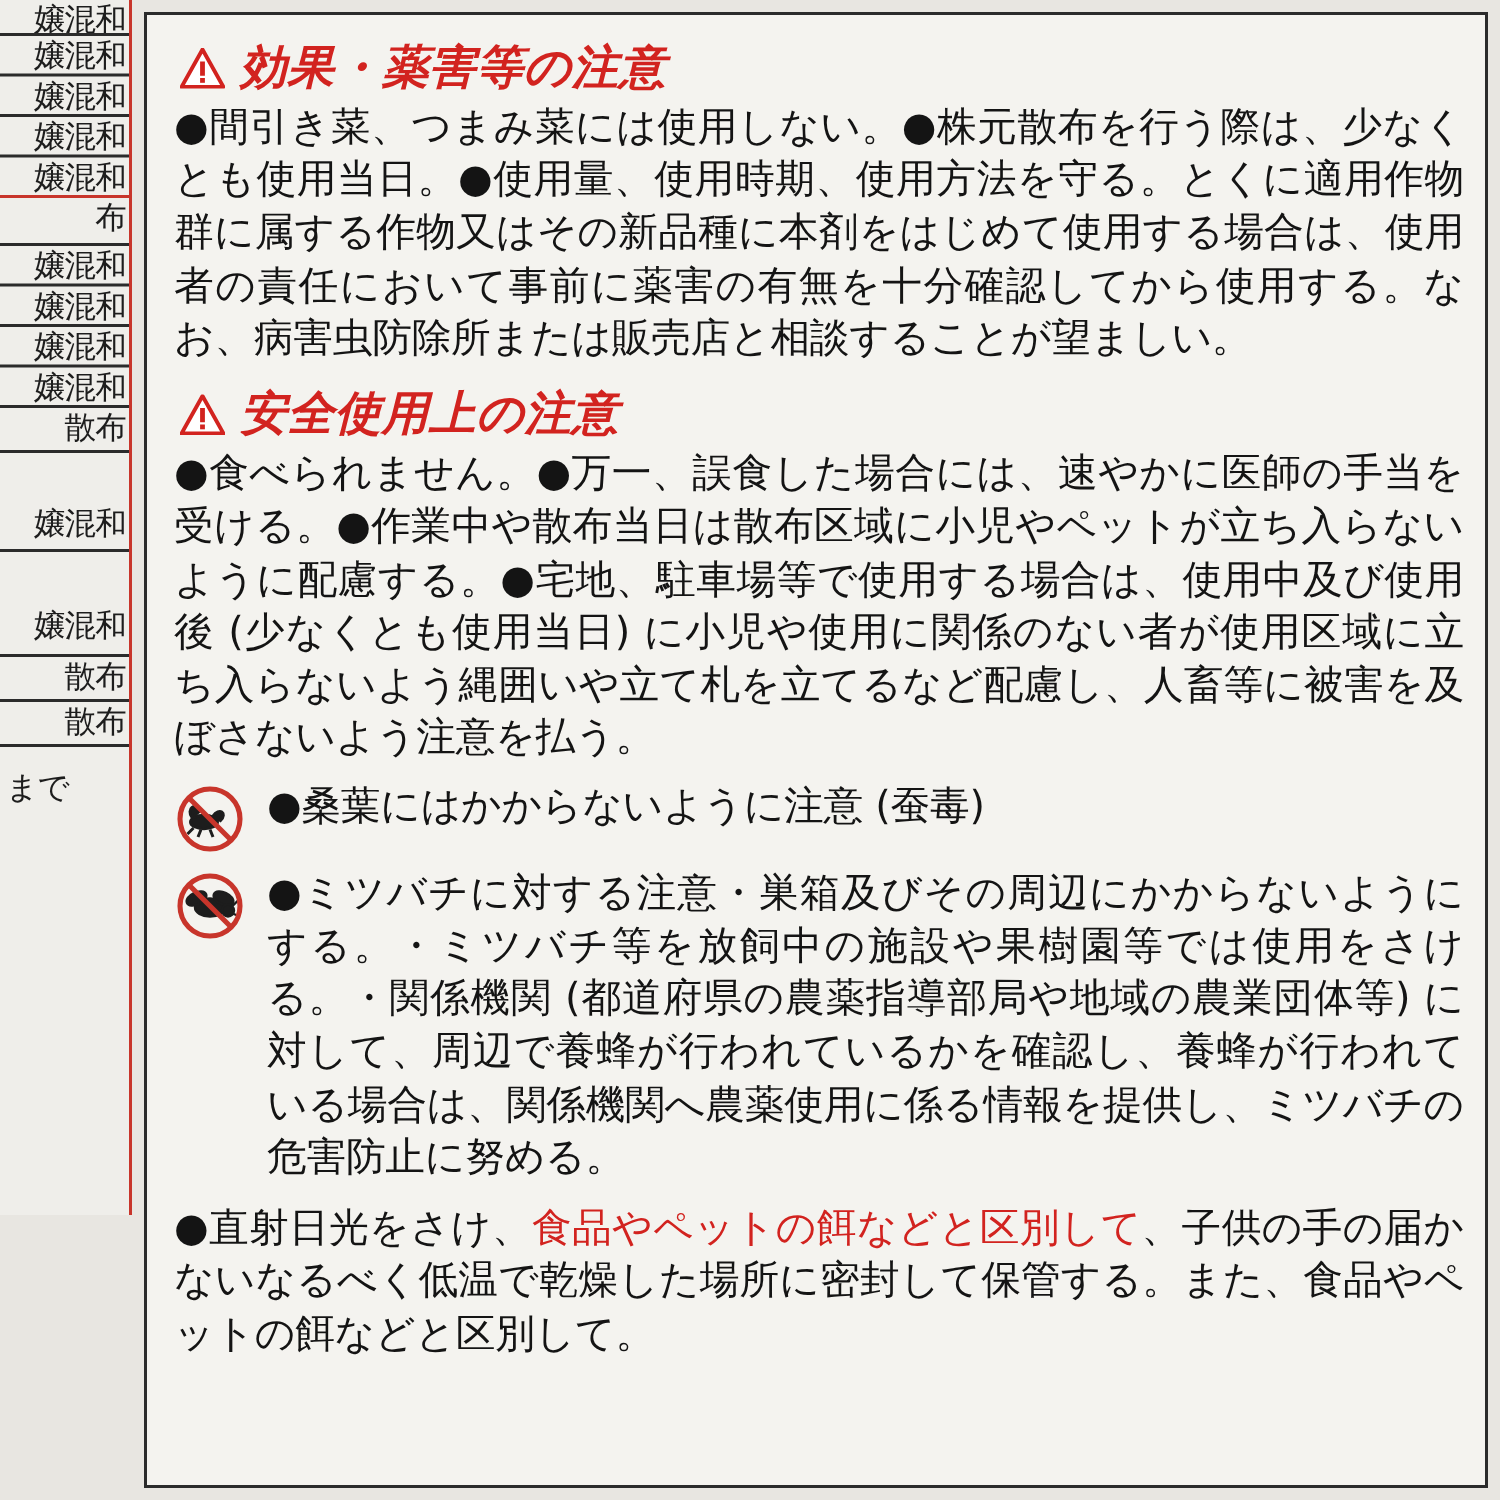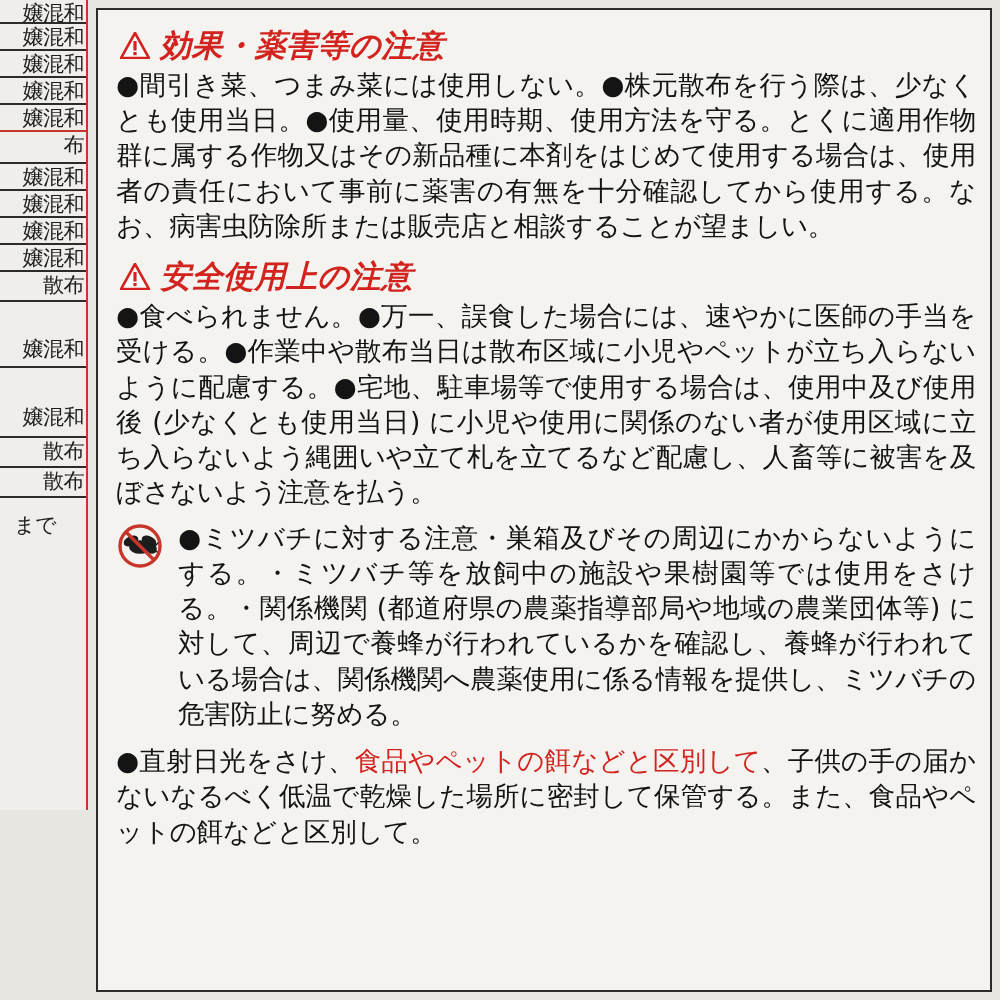--- a/index.html
+++ b/index.html
@@ -154,21 +154,21 @@
     <div class="cell" style="height:27px;">嬢混和</div>
     <div class="cell" style="height:27px;">嬢混和</div>
     <div class="cell" style="height:30px;">散布</div>
     <div class="cell spacer" style="height:34px;"></div>
     <div class="cell" style="height:32px;">嬢混和</div>
     <div class="cell spacer" style="height:36px;"></div>
     <div class="cell" style="height:34px;">嬢混和</div>
     <div class="cell" style="height:30px;">散布</div>
     <div class="cell" style="height:30px;">散布</div>
     <div class="cell spacer" style="height:14px;"></div>
-    <div class="cell noline" style="height:34px;text-align:left;padding-left:14px;">まで</div>
+    <div class="cell noline" style="height:34px;text-align:left;padding-left:4px;">まで</div>
   </div>
 
   <div class="panel">
 
     <div class="sect-head">
       <span class="warn-tri">
         <svg width="30" height="27" viewBox="0 0 30 27">
           <polygon points="15,1 29,26 1,26" fill="#ffffff" stroke="#d2231f" stroke-width="2.6" stroke-linejoin="round"></polygon>
           <rect x="13.4" y="9" width="3.2" height="9.5" fill="#d2231f"></rect>
           <rect x="13.4" y="20" width="3.2" height="3.2" fill="#d2231f"></rect>
@@ -185,20 +185,35 @@
         <svg width="30" height="27" viewBox="0 0 30 27">
           <polygon points="15,1 29,26 1,26" fill="#ffffff" stroke="#d2231f" stroke-width="2.6" stroke-linejoin="round"></polygon>
           <rect x="13.4" y="9" width="3.2" height="9.5" fill="#d2231f"></rect>
           <rect x="13.4" y="20" width="3.2" height="3.2" fill="#d2231f"></rect>
         </svg>
       </span>
       <span class="sect-title">安全使用上の注意</span>
     </div>
     <p class="para">●食べられません。●万一、誤食した場合には、速やかに医師の手当を受ける。●作業中や散布当日は散布区域に小児やペットが立ち入らないように配慮する。●宅地、駐車場等で使用する場合は、使用中及び使用後 (少なくとも使用当日) に小児や使用に関係のない者が使用区域に立ち入らないよう縄囲いや立て札を立てるなど配慮し、人畜等に被害を及ぼさないよう注意を払う。</p>
 
+    <div class="icon-row">
+      <span class="noicon">
+        <svg class="ban-icon" width="52" height="46" viewBox="0 0 52 46">
+          <g stroke="#1d1d1d" stroke-width="2" fill="#1d1d1d">
+            <ellipse cx="20" cy="26" rx="9" ry="4.5"></ellipse>
+            <path d="M12 23 C8 17, 14 13, 18 18 Z"></path>
+            <path d="M26 22 C30 16, 36 20, 31 25 Z"></path>
+            <path d="M13 30 l-4 4 M18 31 l-2 5 M24 31 l2 5"></path>
+          </g>
+          <circle cx="24" cy="24" r="20" fill="none" stroke="#c8352b" stroke-width="3.4"></circle>
+          <line x1="10" y1="10" x2="38" y2="38" stroke="#c8352b" stroke-width="3.4"></line>
+        </svg>
+      </span>
+      <span class="icon-text">●桑葉にはかからないように注意 (蚕毒)</span>
+    </div>
 
     <div class="icon-row">
       <span class="noicon">
         <svg class="ban-icon" width="52" height="46" viewBox="0 0 52 46">
           <g fill="#1d1d1d" stroke="#1d1d1d" stroke-width="1.6">
             <ellipse cx="24" cy="25" rx="10" ry="6"></ellipse>
             <ellipse cx="15" cy="19" rx="7" ry="4" transform="rotate(-25 15 19)"></ellipse>
             <ellipse cx="33" cy="19" rx="7" ry="4" transform="rotate(25 33 19)"></ellipse>
             <circle cx="36" cy="27" r="4"></circle>
             <path d="M39 24 l4 -4 M39 29 l5 2"></path>

